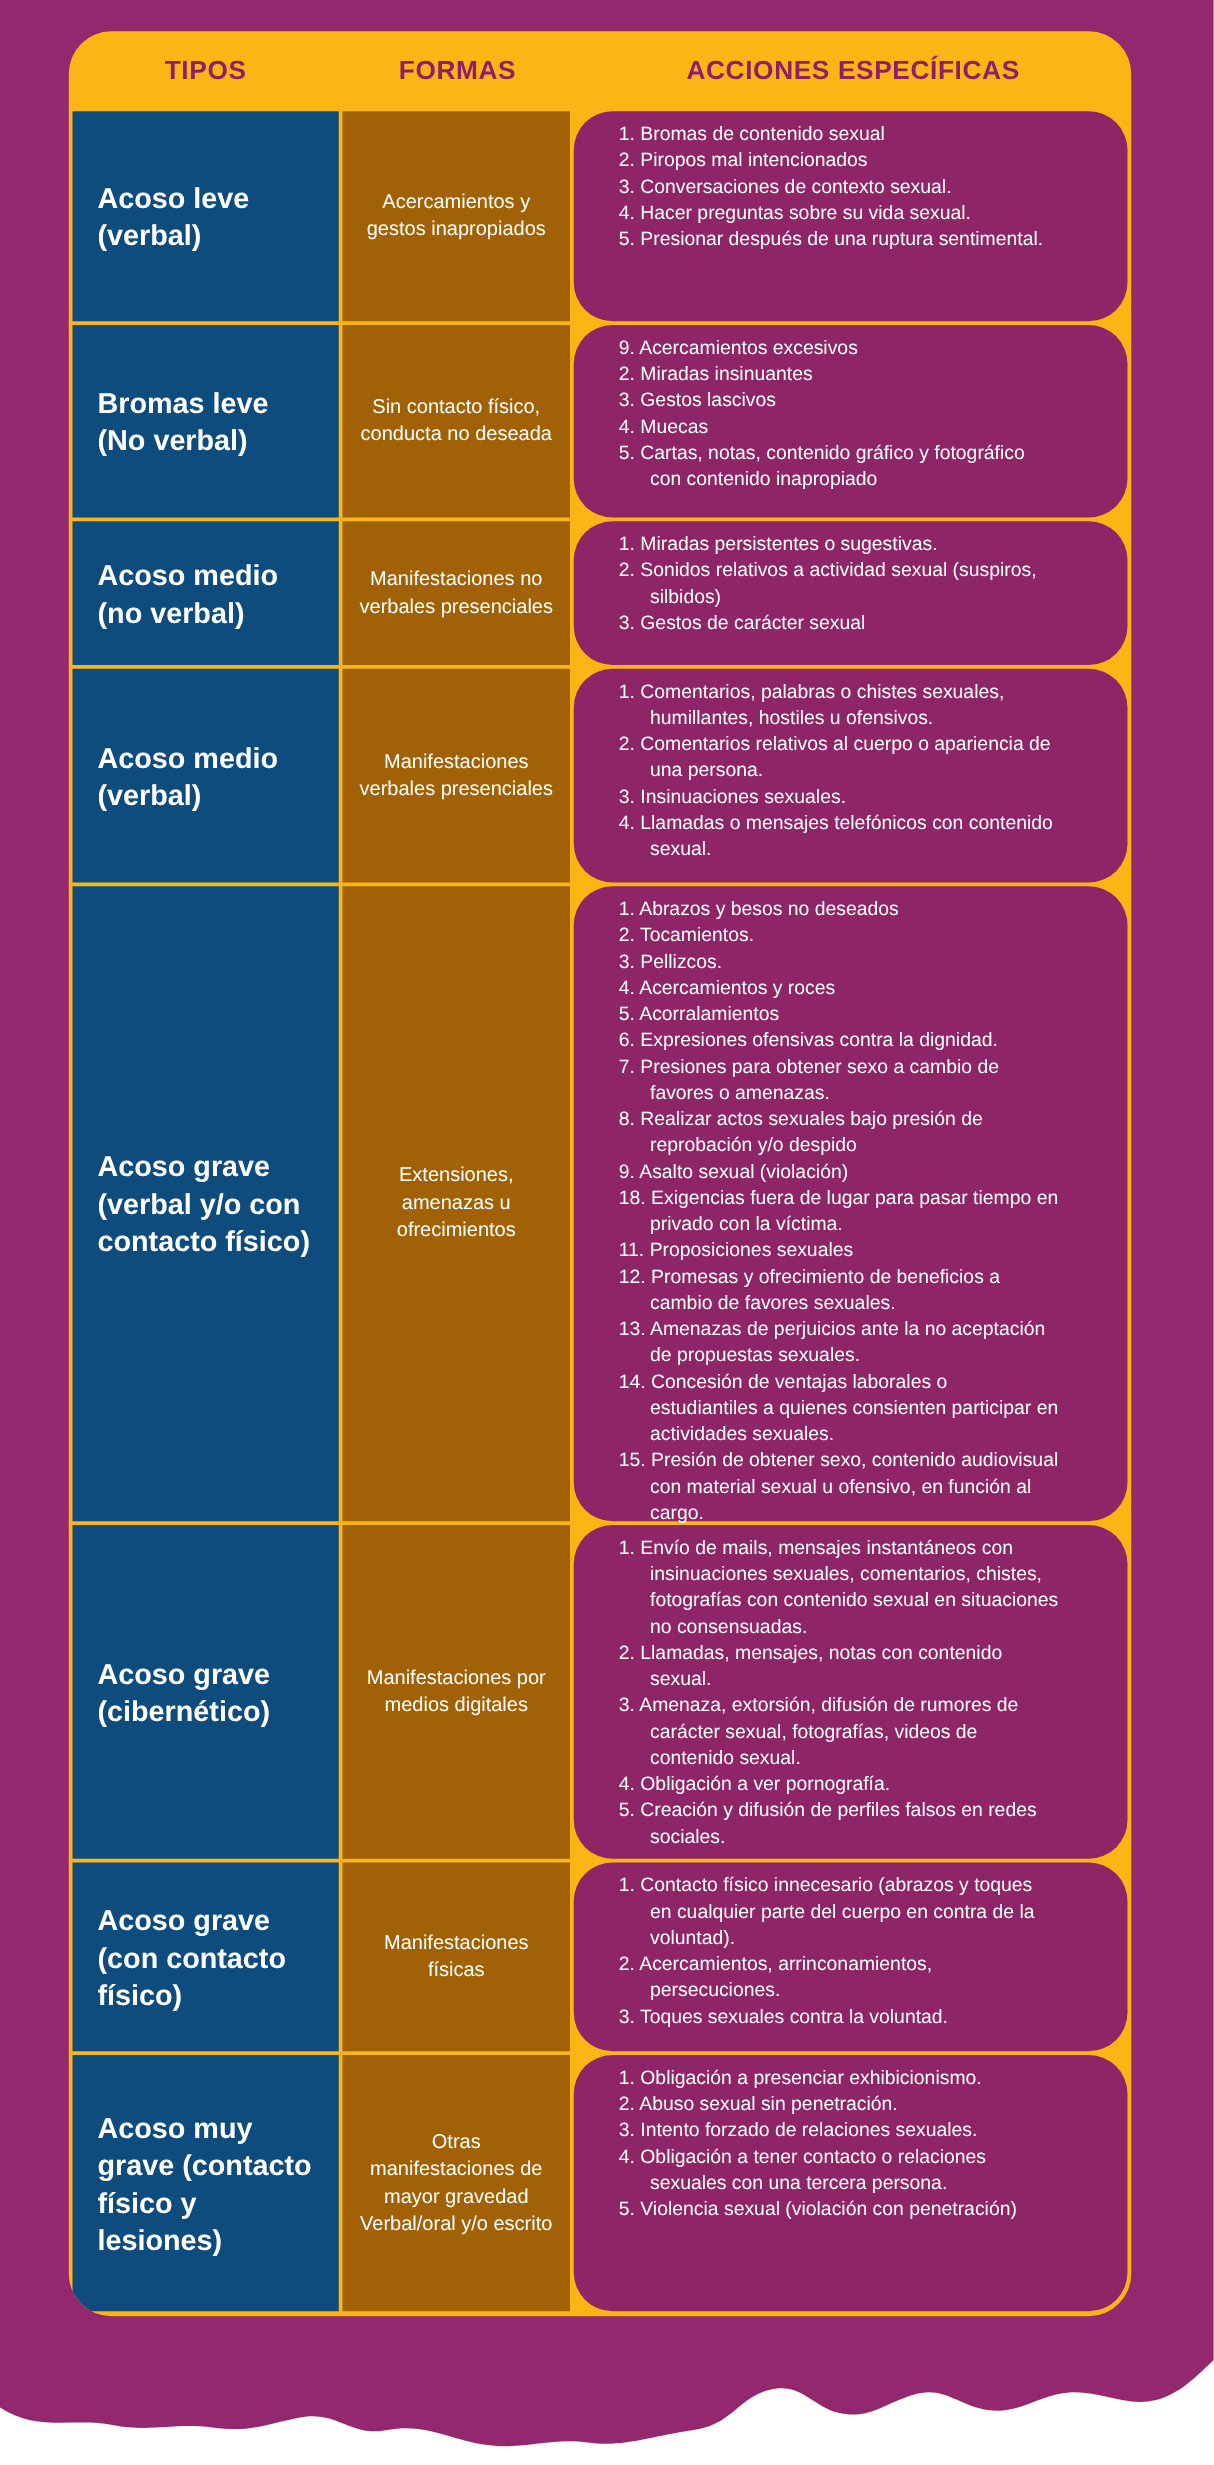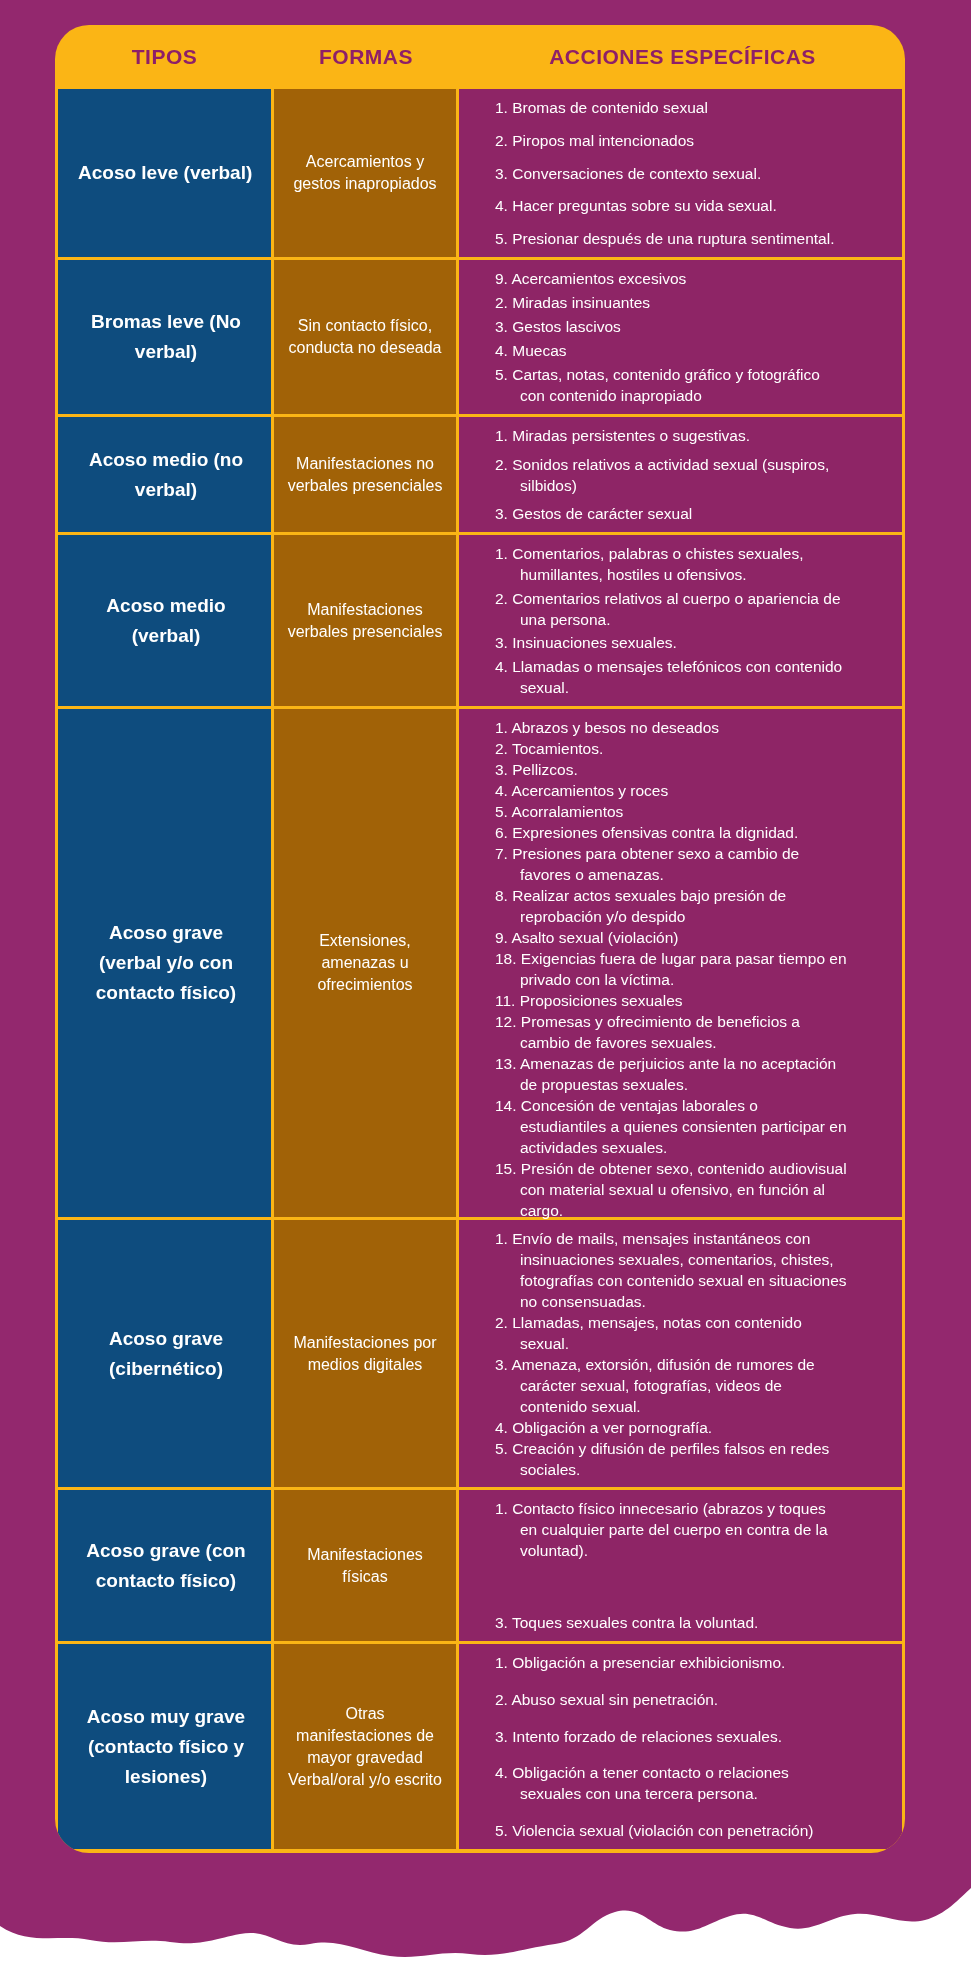--- a/index.html
+++ b/index.html
@@ -40,34 +40,34 @@
     grid-template-rows:168px 154px 115px 171px 508px 267px 151px 205px;
     gap:3px;
   }
   .row{display:contents;}
   .cell{box-sizing:border-box;color:#ffffff;}
   .cell-type{
     background:#0E4C7E;
     display:flex;align-items:center;
     padding:0 17px 0 20px;
     font-weight:bold;
-    font-size:19px;line-height:30px;text-align:center;
+    font-size:23px;line-height:30px;
   }
   .cell-form{
     background:#a16207;
     display:flex;align-items:center;justify-content:center;
     text-align:center;
     padding:0 12px;
     font-size:16px;line-height:22px;
   }
   .cell-actions{
     background:#8E2566;
-    display:flex;flex-direction:column;justify-content:space-between;
+    display:flex;flex-direction:column;justify-content:flex-start;
     padding:8px 55px 8px 36px;
-    font-size:15.5px;line-height:21px;
+    font-size:15.5px;line-height:21px;border-radius:31px;
   }
   .action{
     padding-left:25px;
     text-indent:-25px;
   }
 </style>
 </head>
 <body>
 
 <div class="canvas">
@@ -174,20 +174,21 @@
             <div class="action">4. Obligación a ver pornografía.</div>
             <div class="action">5. Creación y difusión de perfiles falsos en redes sociales.</div>
           </div>
   </div>
 
   <div class="row">
     <div class="cell cell-type">Acoso grave (con contacto físico)</div>
     <div class="cell cell-form">Manifestaciones físicas</div>
     <div class="cell cell-actions">
             <div class="action">1. Contacto físico innecesario (abrazos y toques en cualquier parte del cuerpo en contra de la voluntad).</div>
+            <div class="action">2. Acercamientos, arrinconamientos, persecuciones.</div>
             <div class="action">3. Toques sexuales contra la voluntad.</div>
           </div>
   </div>
 
   <div class="row">
     <div class="cell cell-type">Acoso muy grave (contacto físico y lesiones)</div>
     <div class="cell cell-form">Otras manifestaciones de mayor gravedad Verbal/oral y/o escrito</div>
     <div class="cell cell-actions">
             <div class="action">1. Obligación a presenciar exhibicionismo.</div>
             <div class="action">2. Abuso sexual sin penetración.</div>

